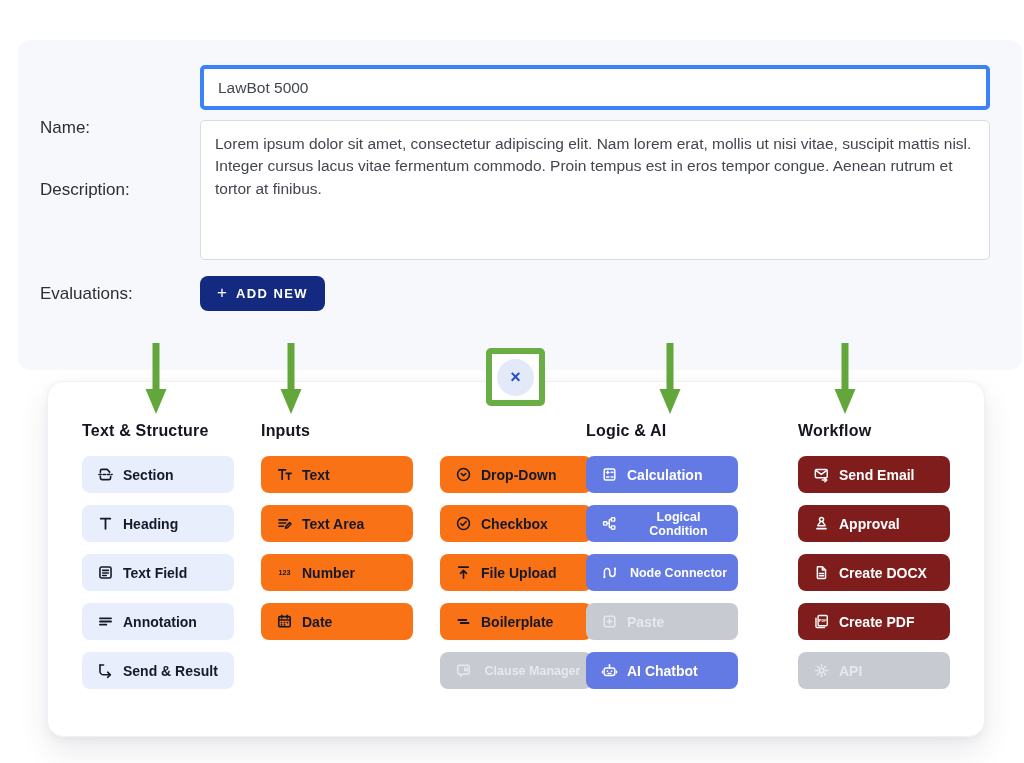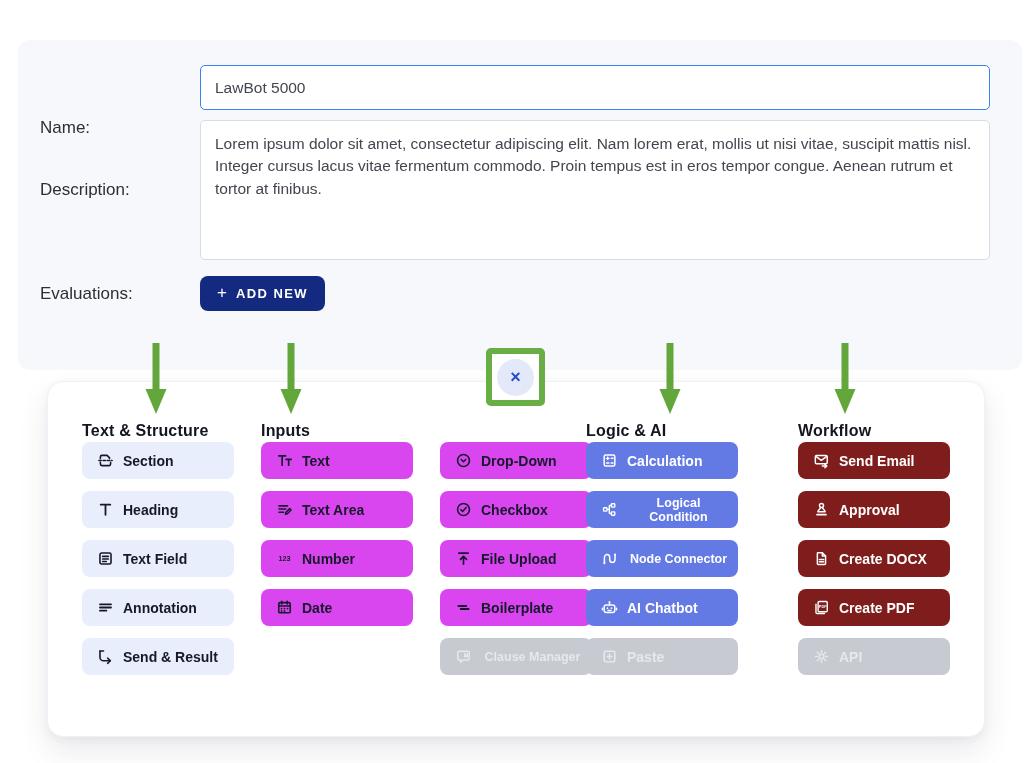--- a/index.html
+++ b/index.html
@@ -8,21 +8,21 @@
          font-family:"Liberation Sans","DejaVu Sans",sans-serif;overflow:hidden;}
 
   
   .top-card{position:absolute;left:18px;top:40px;width:1004px;height:330px;
             background:#f7f8fb;border-radius:12px;}
   .f-label{position:absolute;left:22px;font-size:17px;color:#2c2f38;}
   .lbl-name{top:78px;}
   .lbl-desc{top:140px;}
   .lbl-eval{top:244px;}
   .name-input{position:absolute;left:182px;top:25px;width:790px;height:45px;
-              background:#fff;border:1px solid #3b82f6;border-radius:5px;
+              background:#fff;border:4px solid #3b82f6;border-radius:5px;
               padding:0 14px;font-size:15.5px;color:#43464f;outline:none;
               font-family:inherit;}
   .desc-input{position:absolute;left:182px;top:80px;width:790px;height:140px;
               background:#fff;border:1px solid #d8dbe2;border-radius:5px;
               padding:12px 14px;font-size:15.5px;line-height:1.45;color:#43464f;
               resize:none;outline:none;font-family:inherit;}
   .add-btn{position:absolute;left:182px;top:236px;width:125px;height:35px;
            background:#142a80;color:#fff;border:none;border-radius:8px;
            display:flex;align-items:center;justify-content:center;gap:9px;
            font-family:inherit;font-size:13px;font-weight:700;letter-spacing:1.4px;
@@ -40,30 +40,30 @@
   .close-circle{width:37px;height:37px;border-radius:50%;background:#e3e9f8;
                 color:#2b4ec7;font-size:18px;font-weight:700;line-height:1;
                 display:flex;align-items:center;justify-content:center;}
 
   
   .bottom-card{position:absolute;left:47px;top:381px;width:938px;height:356px;
                background:#ffffff;border:1px solid #f0f1f4;border-radius:16px;
                box-shadow:0 14px 30px rgba(45,50,80,.10),0 3px 8px rgba(45,50,80,.05);}
   .col{position:absolute;top:40px;width:152px;}
   .col1{left:34px;} .col2{left:213px;} .col3{left:392px;} .col4{left:538px;} .col5{left:750px;}
-  .col-header{height:20px;font-size:16px;font-weight:700;
+  .col-header{height:20px;margin-bottom:14px;font-size:16px;font-weight:700;
               color:#13151f;letter-spacing:.2px;white-space:nowrap;}
   .pbtn{width:152px;height:37px;margin-bottom:12px;border:none;border-radius:8px;
         display:flex;align-items:center;padding:0 8px 0 14px;gap:9px;
         font-family:inherit;font-size:14px;font-weight:700;cursor:pointer;}
   .pbtn .pl{white-space:nowrap;}
   .pbtn.small{font-size:12.5px;}
   .pbtn.small .pl{white-space:normal;line-height:1.12;text-align:center;flex:1;}
   .c-lightest{background:#e9eefc;color:#16182b;}
-  .c-light{background:#d946ef;color:#16182b;}
+  .c-light{background:#f97316;color:#16182b;}
   .c-medium{background:#6379e4;color:#ffffff;}
   .c-dark{background:#7f1d1d;color:#ffffff;}
   .pbtn.is-disabled{background:#c8cad1;color:#e7e8ec;cursor:default;align-items:center;}
   .icon{width:18px;flex:0 0 18px;display:flex;align-items:center;justify-content:center;}
   .icon svg{display:block;}
 </style>
 </head>
 <body>
 
 <div class="stage">
@@ -290,43 +290,43 @@
         <span class="icon">
           <svg width="17" height="17" viewBox="0 0 16 16" fill="none" stroke="currentColor" stroke-width="1.4" stroke-linecap="round">
             <path d="M3.2 12V7c0-1.5 1.1-2.7 2.5-2.7S8.2 5.5 8.2 7v2c0 1.5 1.1 2.7 2.5 2.7s2.5-1.2 2.5-2.7V4.8"></path>
             <circle cx="3.2" cy="12.4" r="1" fill="currentColor" stroke="none"></circle>
             <circle cx="13.2" cy="4.4" r="1" fill="currentColor" stroke="none"></circle>
           </svg>
         </span>
         <span class="pl">Node Connector</span>
       </button>
 
+      <button class="pbtn c-medium is-disabled">
+        <span class="icon">
+          <svg width="17" height="17" viewBox="0 0 16 16" fill="none" stroke="currentColor" stroke-width="1.5" stroke-linecap="round">
+            <rect x="3" y="3" width="10" height="10" rx="1.4"></rect>
+            <path d="M8 5.8v4.4M5.8 8h4.4"></path>
+          </svg>
+        </span>
+        <span class="pl">Paste</span>
+      </button>
+
       <button class="pbtn c-medium">
         <span class="icon">
           <svg width="17" height="17" viewBox="0 0 16 16" fill="none" stroke="currentColor" stroke-width="1.4" stroke-linecap="round" stroke-linejoin="round">
             <rect x="3" y="5.6" width="10" height="7" rx="2"></rect>
             <path d="M8 3.4v2.2"></path>
             <circle cx="8" cy="2.8" r=".9" fill="currentColor" stroke="none"></circle>
             <circle cx="6.1" cy="8.6" r=".8" fill="currentColor" stroke="none"></circle>
             <circle cx="9.9" cy="8.6" r=".8" fill="currentColor" stroke="none"></circle>
             <path d="M6.6 10.8h2.8M1.4 8.6v1.6M14.6 8.6v1.6"></path>
           </svg>
         </span>
         <span class="pl">AI Chatbot</span>
       </button>
-
-      <button class="pbtn c-medium is-disabled">
-        <span class="icon">
-          <svg width="17" height="17" viewBox="0 0 16 16" fill="none" stroke="currentColor" stroke-width="1.5" stroke-linecap="round">
-            <rect x="3" y="3" width="10" height="10" rx="1.4"></rect>
-            <path d="M8 5.8v4.4M5.8 8h4.4"></path>
-          </svg>
-        </span>
-        <span class="pl">Paste</span>
-      </button>
     </div>
 
     <div class="col col5">
       <div class="col-header">Workflow</div>
 
       <button class="pbtn c-dark">
         <span class="icon">
           <svg width="17" height="17" viewBox="0 0 16 16" fill="none" stroke="currentColor" stroke-width="1.4" stroke-linecap="round" stroke-linejoin="round">
             <rect x="2.2" y="3.2" width="11.2" height="7.8" rx="1.2"></rect>
             <path d="M3 4.4l4.8 3.4 4.8-3.4"></path>

